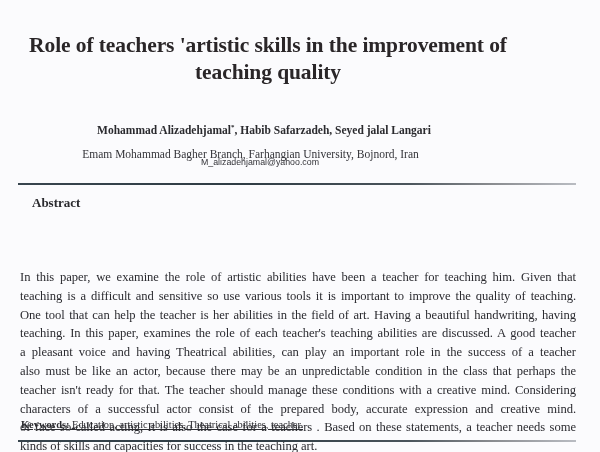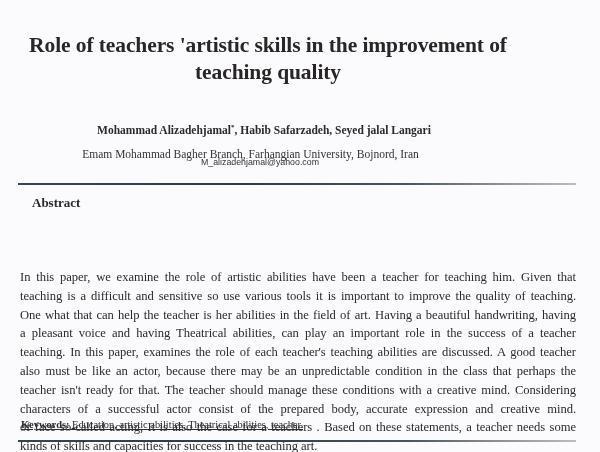--- a/index.html
+++ b/index.html
@@ -139,23 +139,23 @@
 
   <div class="email">M_alizadehjamal@yahoo.com</div>
 
   <div class="rule top"></div>
 
   <div class="abstract-heading">Abstract</div>
 
   <div class="abstract-body">
     <span class="abstract-line">In this paper, we examine the role of artistic abilities have been a teacher for teaching him. Given that</span>
     <span class="abstract-line">teaching is a difficult and sensitive so use various tools it is important to improve the quality of teaching.</span>
-    <span class="abstract-line">One what that can help the teacher is her abilities in the field of art. Having a beautiful handwriting, having</span>
+    <span class="abstract-line">One tool that can help the teacher is her abilities in the field of art. Having a beautiful handwriting, having</span>
+    <span class="abstract-line">teaching. In this paper, examines the role of each teacher's teaching abilities are discussed. A good teacher</span>
     <span class="abstract-line">a pleasant voice and having Theatrical abilities, can play an important role in the success of a teacher</span>
-    <span class="abstract-line">teaching. In this paper, examines the role of each teacher's teaching abilities are discussed. A good teacher</span>
     <span class="abstract-line">also must be like an actor, because there may be an unpredictable condition in the class that perhaps the</span>
     <span class="abstract-line">teacher isn't ready for that. The teacher should manage these conditions with a creative mind. Considering</span>
     <span class="abstract-line">characters of a successful actor consist of the prepared body, accurate expression and creative mind.</span>
     <span class="abstract-line">of face so-called acting, It is also the case for a teachers . Based on these statements, a teacher needs some</span>
     <span class="abstract-line last">kinds of skills and capacities for success in the teaching art.</span>
   </div>
 
   <div class="keywords"><span class="keywords-label">Keywords:</span><span> Education, artistic abilities, Theatrical abilities, teacher.</span></div>
 
   <div class="rule bottom"></div>

